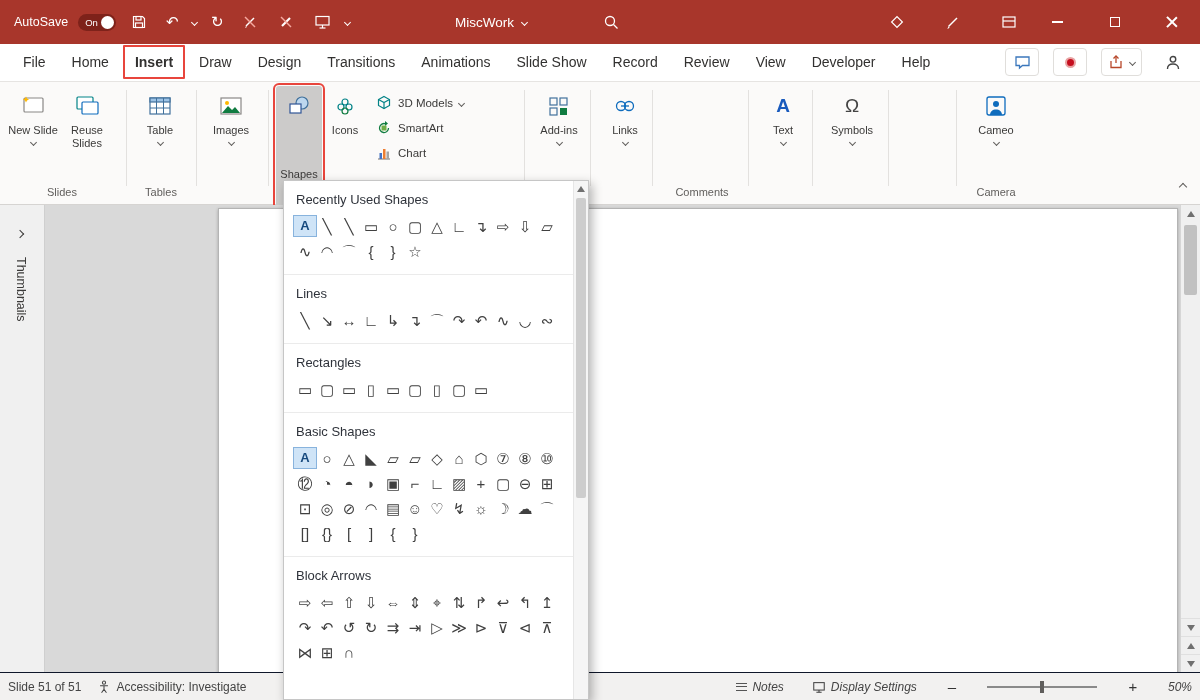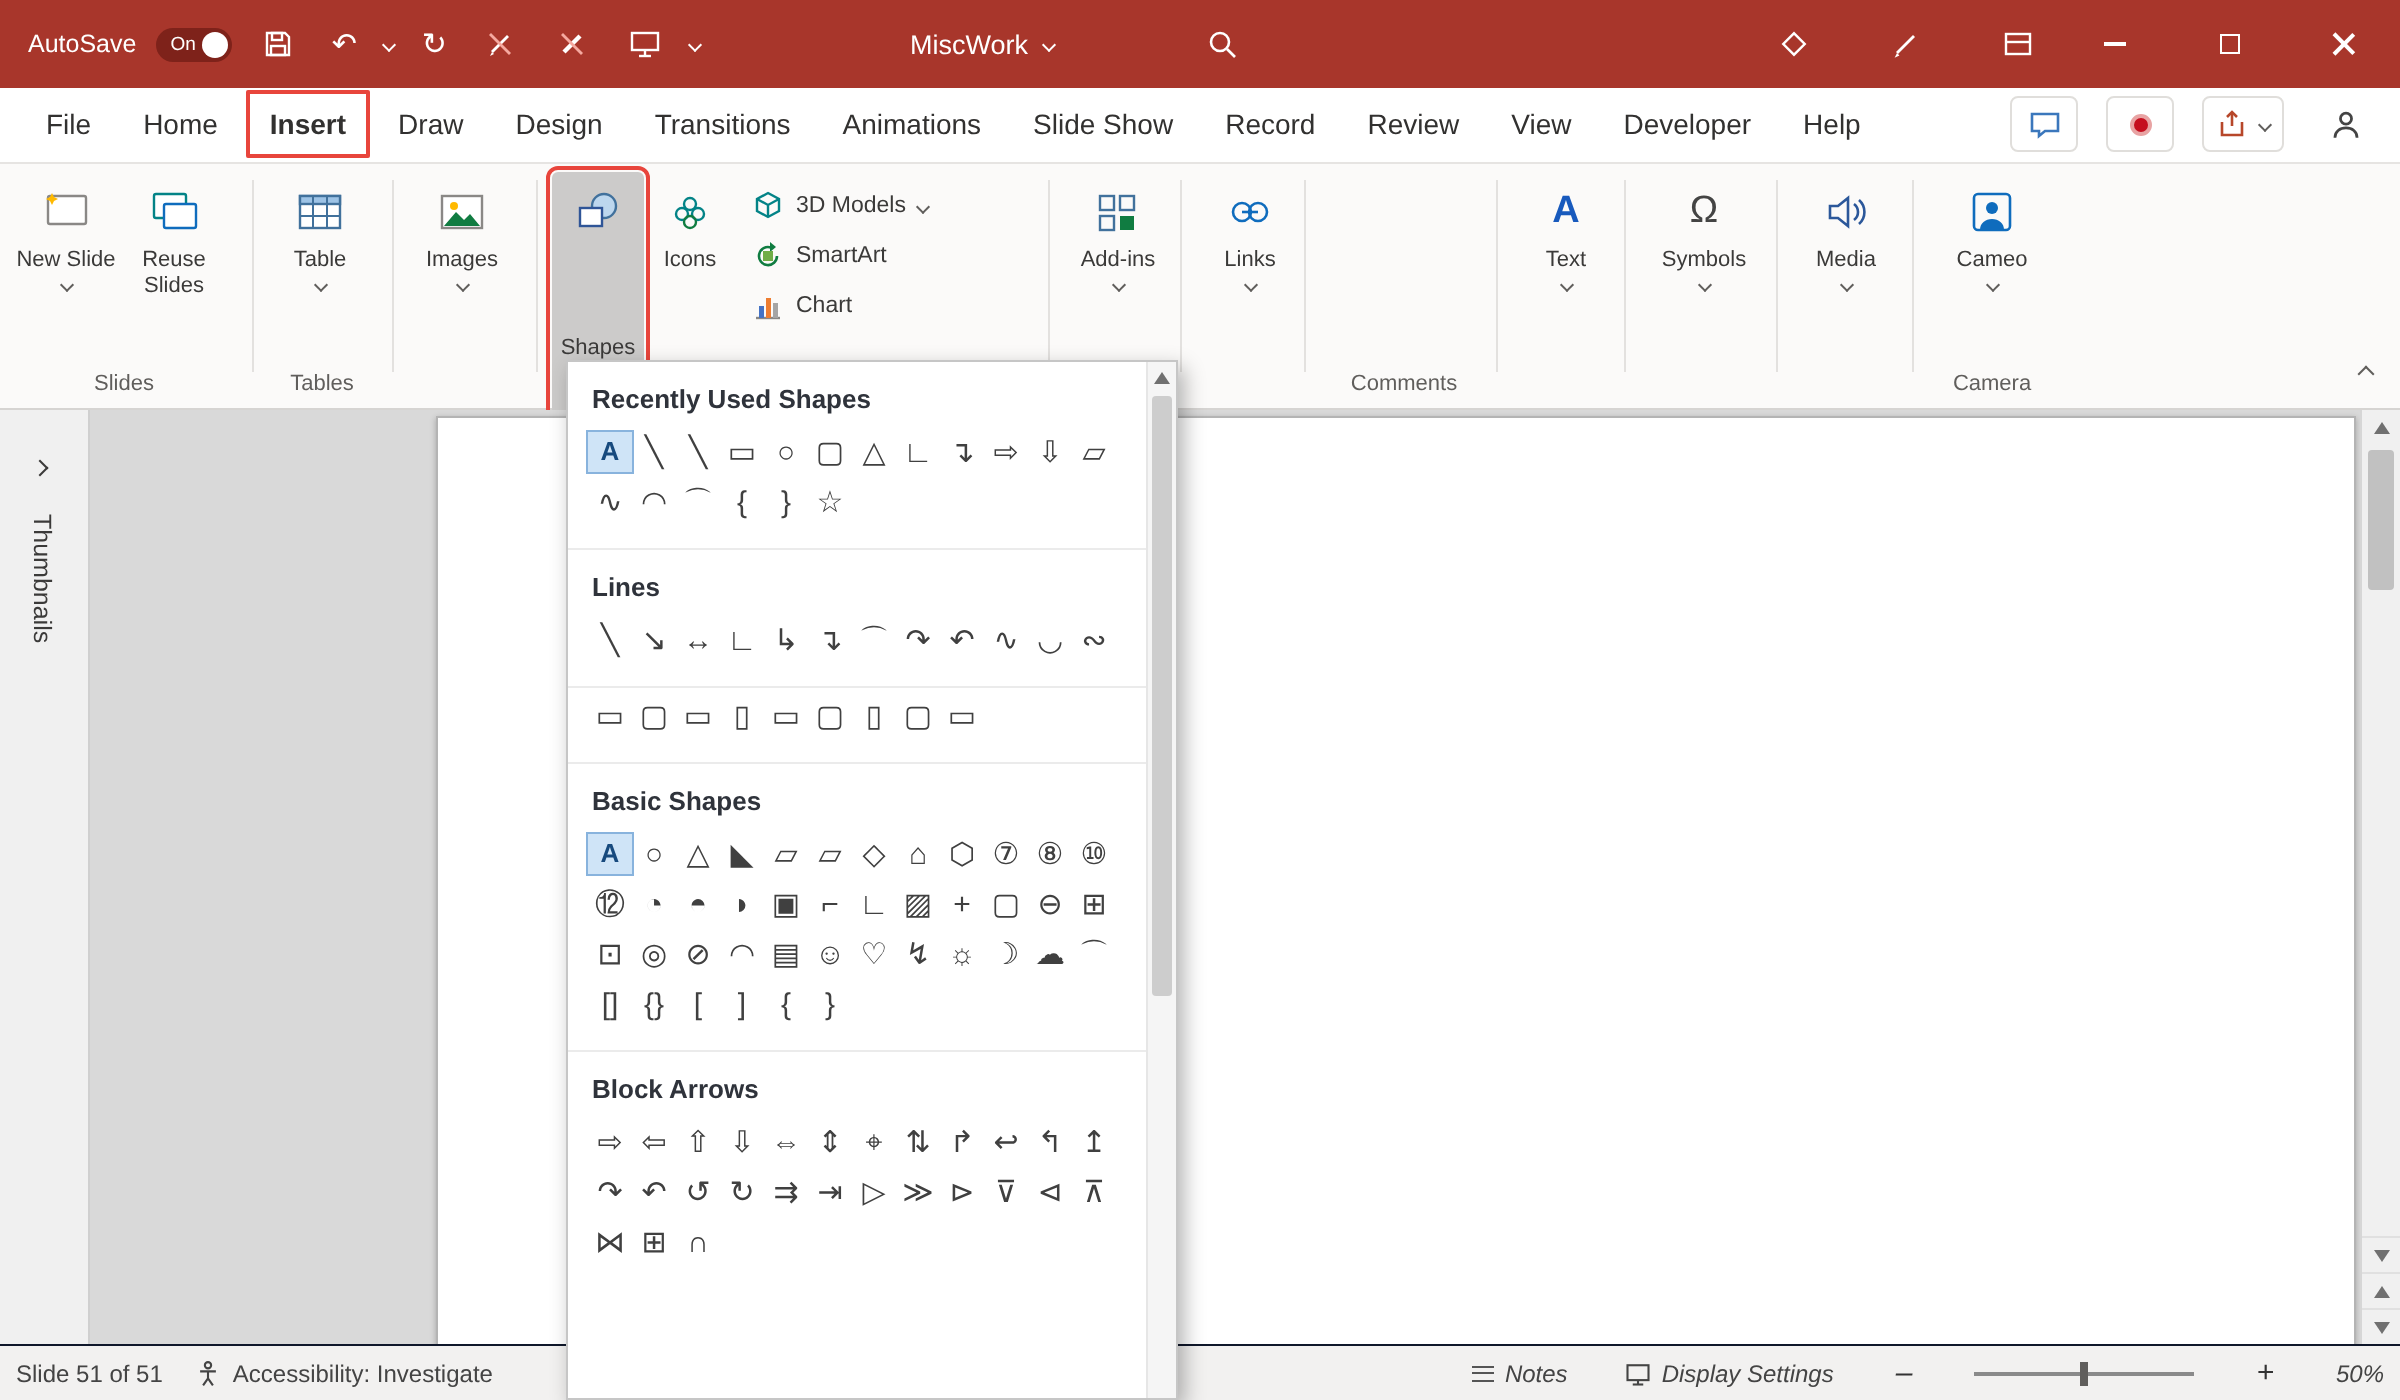--- a/index.html
+++ b/index.html
@@ -78,21 +78,21 @@
   .bars::after { content:""; position:absolute; left:0; top:2.2px; width:11px; height:1.5px; background:#555; }
   .zoombtn { font-size:15px; color:#333; cursor:pointer; padding:0 3px; }
   .ztrack { position:relative; width:110px; height:2px; background:#8A8A8A; cursor:pointer; }
   .zthumb { position:absolute; left:53px; top:-5px; width:4px; height:12px; background:#605E5C; }
 
   
   .dropdown { position:absolute; left:283px; top:180px; width:306px; height:520px; background:#fff; border:1px solid #C6C6C6; box-shadow:3px 4px 10px rgba(0,0,0,.3); z-index:50; overflow:hidden; }
   .dcontent { position:absolute; left:0; top:0; right:15px; bottom:0; overflow:hidden; }
   .shape-section { border-bottom:1px solid #EBEBEB; padding-bottom:8px; }
   .shape-section:last-child { border-bottom:none; }
-  .shape-title { font-size:13px; font-weight:bold; color:#2F333B; padding:11px 12px 5px; }
+  .shape-title { font-size:13px; font-weight:normal; color:#2F333B; padding:11px 12px 5px; }
   .shape-grid { display:flex; flex-wrap:wrap; padding:2px 10px 2px; width:286px; }
   .shape-cell { width:22px; height:25px; line-height:25px; text-align:center; font-size:15px; color:#404040; cursor:pointer; }
   .shape-cell.tb { background:#CFE4F7; outline:1px solid #88B3DD; color:#174A7E; font-weight:bold; font-size:13px; height:20px; line-height:20px; margin-top:2px; }
   .dscroll { position:absolute; right:0; top:0; bottom:0; width:15px; background:#F5F5F5; border-left:1px solid #E6E6E6; }
   .dscroll .vs-btn { height:15px; }
   .dthumb { margin:2px 2px; height:300px; background:#CDCDCD; border-radius:2px; }
 
   svg { display:block; }
 </style>
 </head>
@@ -388,32 +388,20 @@
       <div class="rbtn big" style="width:64px">
         <span class="ricon">
           <span class="omega">Ω</span>
         </span>
         <span class="rlabel">Symbols</span>
         <span class="chev gray"></span>
       </div>
     </div>
     <div class="vdiv" style="left:888px"></div>
 
-    <div class="rgroup" style="left:896px">
-      <div class="rbtn big">
-        <span class="ricon">
-          <svg width="26" height="24" viewBox="0 0 26 24">
-            <path d="M5 9h4l5-4v14l-5-4H5z" fill="none" stroke="#2B579A" stroke-width="1.3"></path>
-            <path d="M17 8a5 5 0 0 1 0 8M19.5 6a8 8 0 0 1 0 12" fill="none" stroke="#2B579A" stroke-width="1.3"></path>
-          </svg>
-        </span>
-        <span class="rlabel">Media</span>
-        <span class="chev gray"></span>
-      </div>
-    </div>
     <div class="vdiv" style="left:956px"></div>
 
     <div class="rgroup" style="left:964px">
       <div class="rbtn big" style="width:64px">
         <span class="ricon">
           <svg width="26" height="24" viewBox="0 0 26 24">
             <rect x="4" y="3" width="18" height="18" rx="2" fill="none" stroke="#0F6CBD" stroke-width="1.3"></rect>
             <circle cx="13" cy="10" r="3" fill="#0F6CBD"></circle>
             <path d="M7 21c0-3.5 2.7-5.5 6-5.5s6 2 6 5.5z" fill="#0F6CBD"></path>
           </svg>
@@ -530,20 +518,21 @@
             <span class="shape-cell" title="elbow-double-arrow-connector">↴</span>
             <span class="shape-cell" title="curved-connector">⌒</span>
             <span class="shape-cell" title="curved-arrow-connector">↷</span>
             <span class="shape-cell" title="curved-double-arrow-connector">↶</span>
             <span class="shape-cell" title="curve">∿</span>
             <span class="shape-cell" title="freeform">◡</span>
             <span class="shape-cell" title="scribble">∾</span>
           </div>
         </div>
         <div class="shape-section">
+          <div class="shape-title">Rectangles</div>
           <div class="shape-grid">
             <span class="shape-cell" title="rectangle">▭</span>
             <span class="shape-cell" title="rounded-rectangle">▢</span>
             <span class="shape-cell" title="snip-single-corner-rectangle">▭</span>
             <span class="shape-cell" title="snip-same-side-corner-rectangle">▯</span>
             <span class="shape-cell" title="snip-diagonal-corner-rectangle">▭</span>
             <span class="shape-cell" title="snip-and-round-single-corner-rectangle">▢</span>
             <span class="shape-cell" title="round-single-corner-rectangle">▯</span>
             <span class="shape-cell" title="round-same-side-corner-rectangle">▢</span>
             <span class="shape-cell" title="round-diagonal-corner-rectangle">▭</span>

